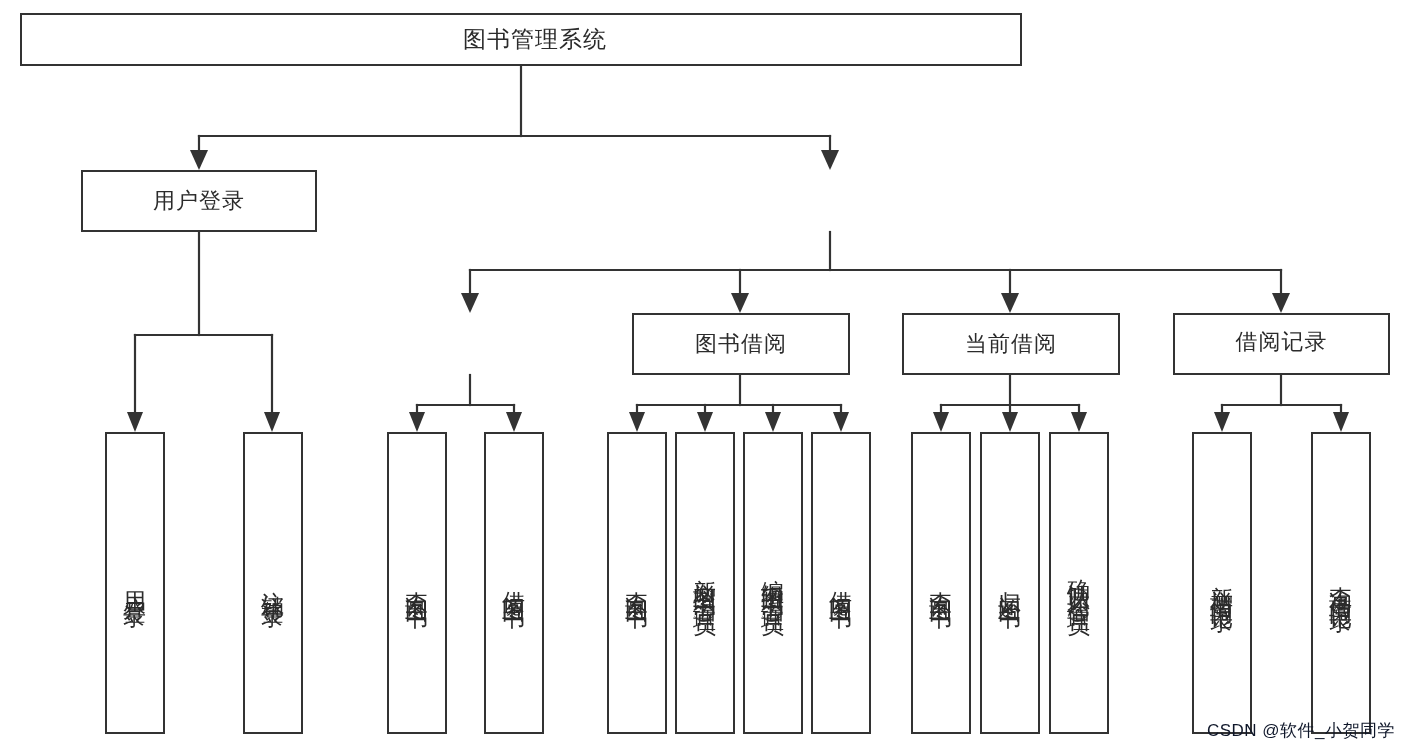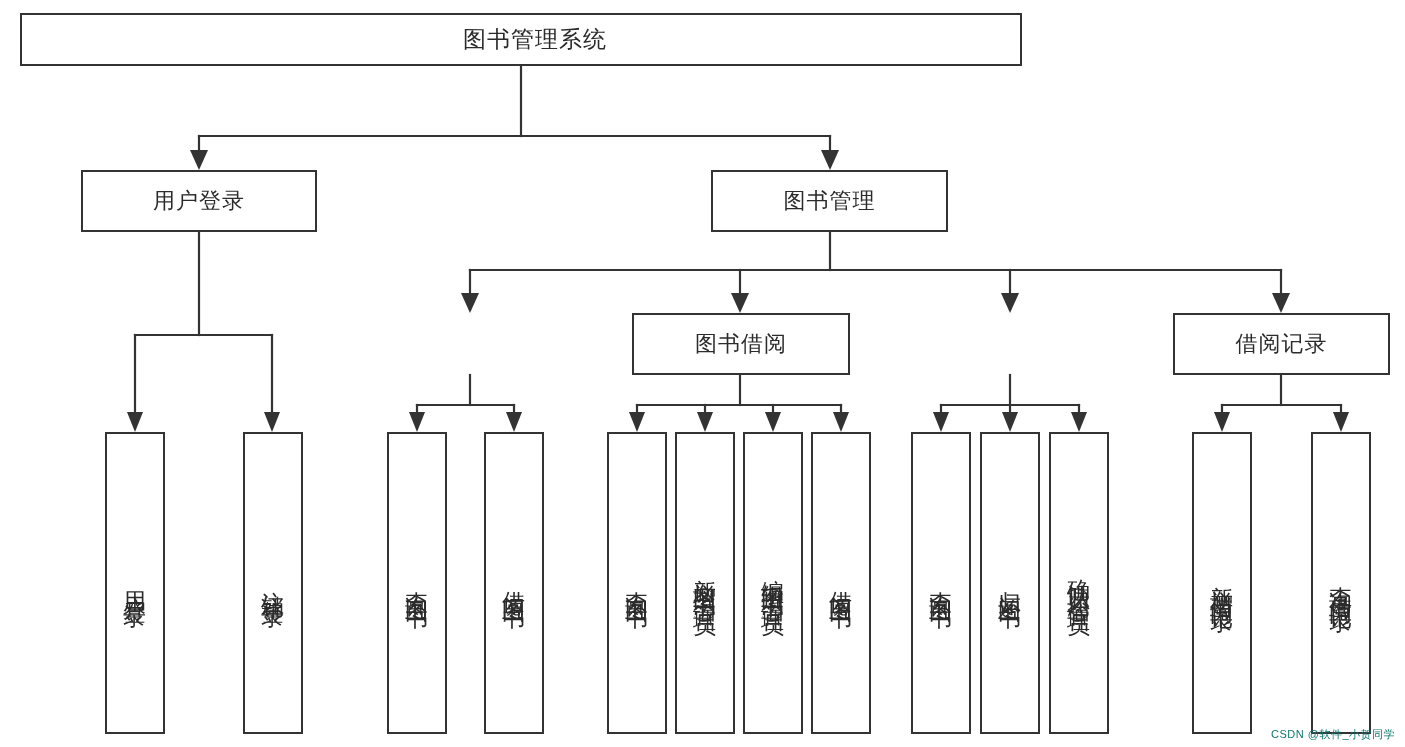--- a/index.html
+++ b/index.html
@@ -68,22 +68,22 @@
     font-size: 23px;
     letter-spacing: 5px;
     line-height: 1.05;
     white-space: nowrap;
     text-align: center;
   }
   .watermark {
     position: absolute;
     right: 10px;
     bottom: 5px;
-    font-size: 11px;
-    color: #0f766e;
+    font-size: 17px;
+    color: #0f172a;
     letter-spacing: 0.5px;
     white-space: nowrap;
     pointer-events: none;
     user-select: none;
   }
 </style>
 </head>
 <body>
 
 <div id="diagram-root">
@@ -151,31 +151,31 @@
   </svg>
 
   <div class="node-box node-root" style="left:20px; top:13px; width:1002px; height:53px;">
     <span class="node-h">图书管理系统</span>
   </div>
 
   <div class="node-box" style="left:81px; top:170px; width:236px; height:62px;">
     <span class="node-h">用户登录</span>
   </div>
 
-  <div class="node-box" style="left:711px; top:170px; width:237px; height:62px;">
-    <span class="node-h">图书管理</span>
-  </div>
 
 
   <div class="node-box" style="left:632px; top:313px; width:218px; height:62px;text-align:right;">
     <span class="node-h">图书借阅</span>
   </div>
 
-
-  <div class="node-box" style="left:1173px; top:313px; width:217px; height:62px;">
+  <div class="node-box" style="left:902px; top:313px; width:218px; height:62px;">
+    <span class="node-h">当前借阅</span>
+  </div>
+
+  <div class="node-box" style="left:1173px; top:313px; width:217px; height:62px;font-family:Liberation Mono, monospace;">
     <span class="node-h">借阅记录</span>
   </div>
 
   <div class="node-box node-leaf" style="left:105px; top:432px; width:60px; height:302px;">
     <span class="node-v">用户登录</span>
   </div>
   <div class="node-box node-leaf" style="left:243px; top:432px; width:60px; height:302px;">
     <span class="node-v">注销登录</span>
   </div>
 

